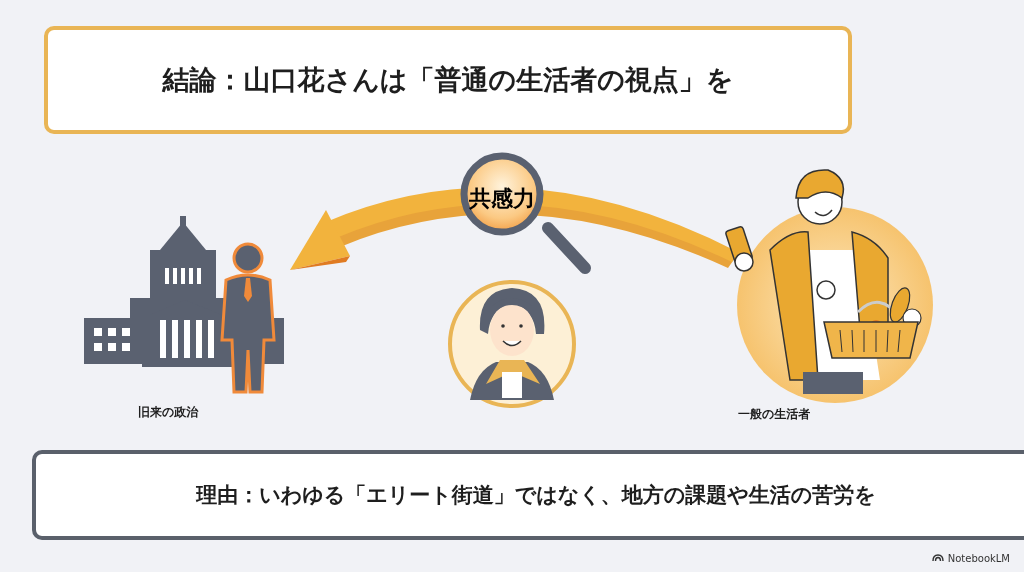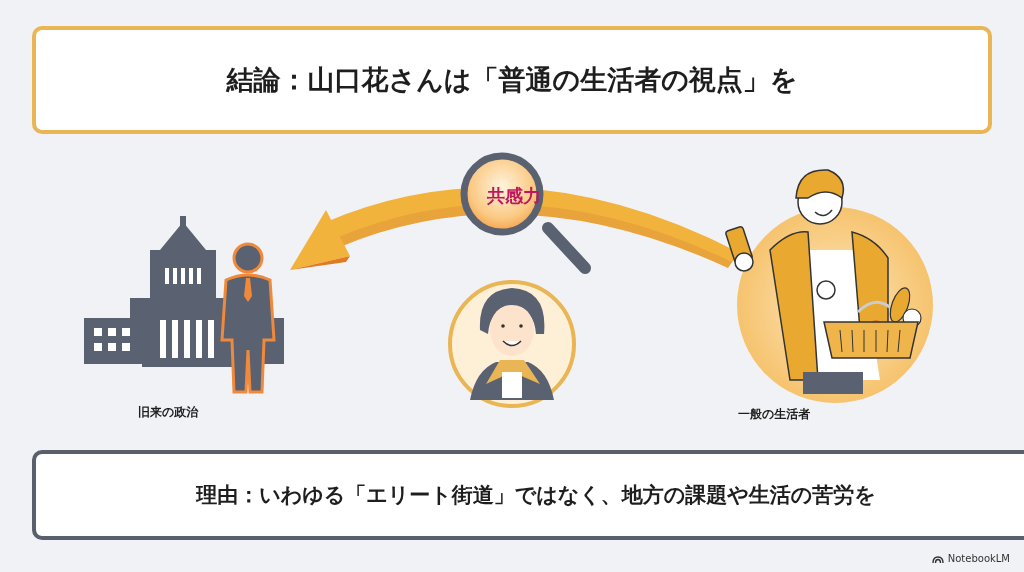--- a/index.html
+++ b/index.html
@@ -4,43 +4,43 @@
 <style>
   * { box-sizing: border-box; margin: 0; padding: 0; }
   html, body { width: 1024px; height: 572px; overflow: hidden; }
   body {
     background: #f1f2f6;
     font-family: "DejaVu Sans", "Liberation Sans", sans-serif;
     position: relative;
     color: #1e1e1e;
   }
   .conclusion-box {
-    position: absolute; left: 32px; top: 26px; width: 960px; height: 108px;
+    position: absolute; left: 44px; top: 26px; width: 808px; height: 108px;
     background: #ffffff; border: 4px solid #e9b555; border-radius: 10px;
     display: flex; flex-direction: column; align-items: center; justify-content: center;
     font-weight: bold; font-size: 27px; line-height: 40px; text-align: center;
   }
   .reason-box {
     position: absolute; left: 32px; top: 450px; width: 1008px; height: 90px;
     background: #ffffff; border: 4px solid #5a606b; border-radius: 10px;
     display: flex; flex-direction: column; align-items: center; justify-content: center;
     font-weight: bold; font-size: 21px; line-height: 32px; text-align: center;
   }
   .reason-line2 { padding-left: 40px; }
   .label {
     position: absolute; font-weight: bold; font-size: 12px; color: #1e1e1e;
   }
   .diagram-svg { position: absolute; left: 0; top: 0; }
   .lens-label {
-    position: absolute; left: 475px; top: 184px; width: 78px; text-align: center;
-    font-weight: bold; font-size: 18px; color: #be185d;
+    position: absolute; left: 463px; top: 184px; width: 78px; text-align: center;
+    font-weight: bold; font-size: 22px; color: #000000;
   }
   .watermark {
     position: absolute; right: 14px; bottom: 8px; font-size: 10px; color: #333;
-    display: flex; align-items: flex-end; gap: 4px;
+    display: flex; align-items: flex-start; gap: 4px;
   }
 </style>
 </head>
 <body>
 
 <div class="conclusion-box">
   <div>結論：山口花さんは「普通の生活者の視点」を</div>
 </div>
 
 <svg class="diagram-svg" width="1024" height="572" viewBox="0 0 1024 572">

